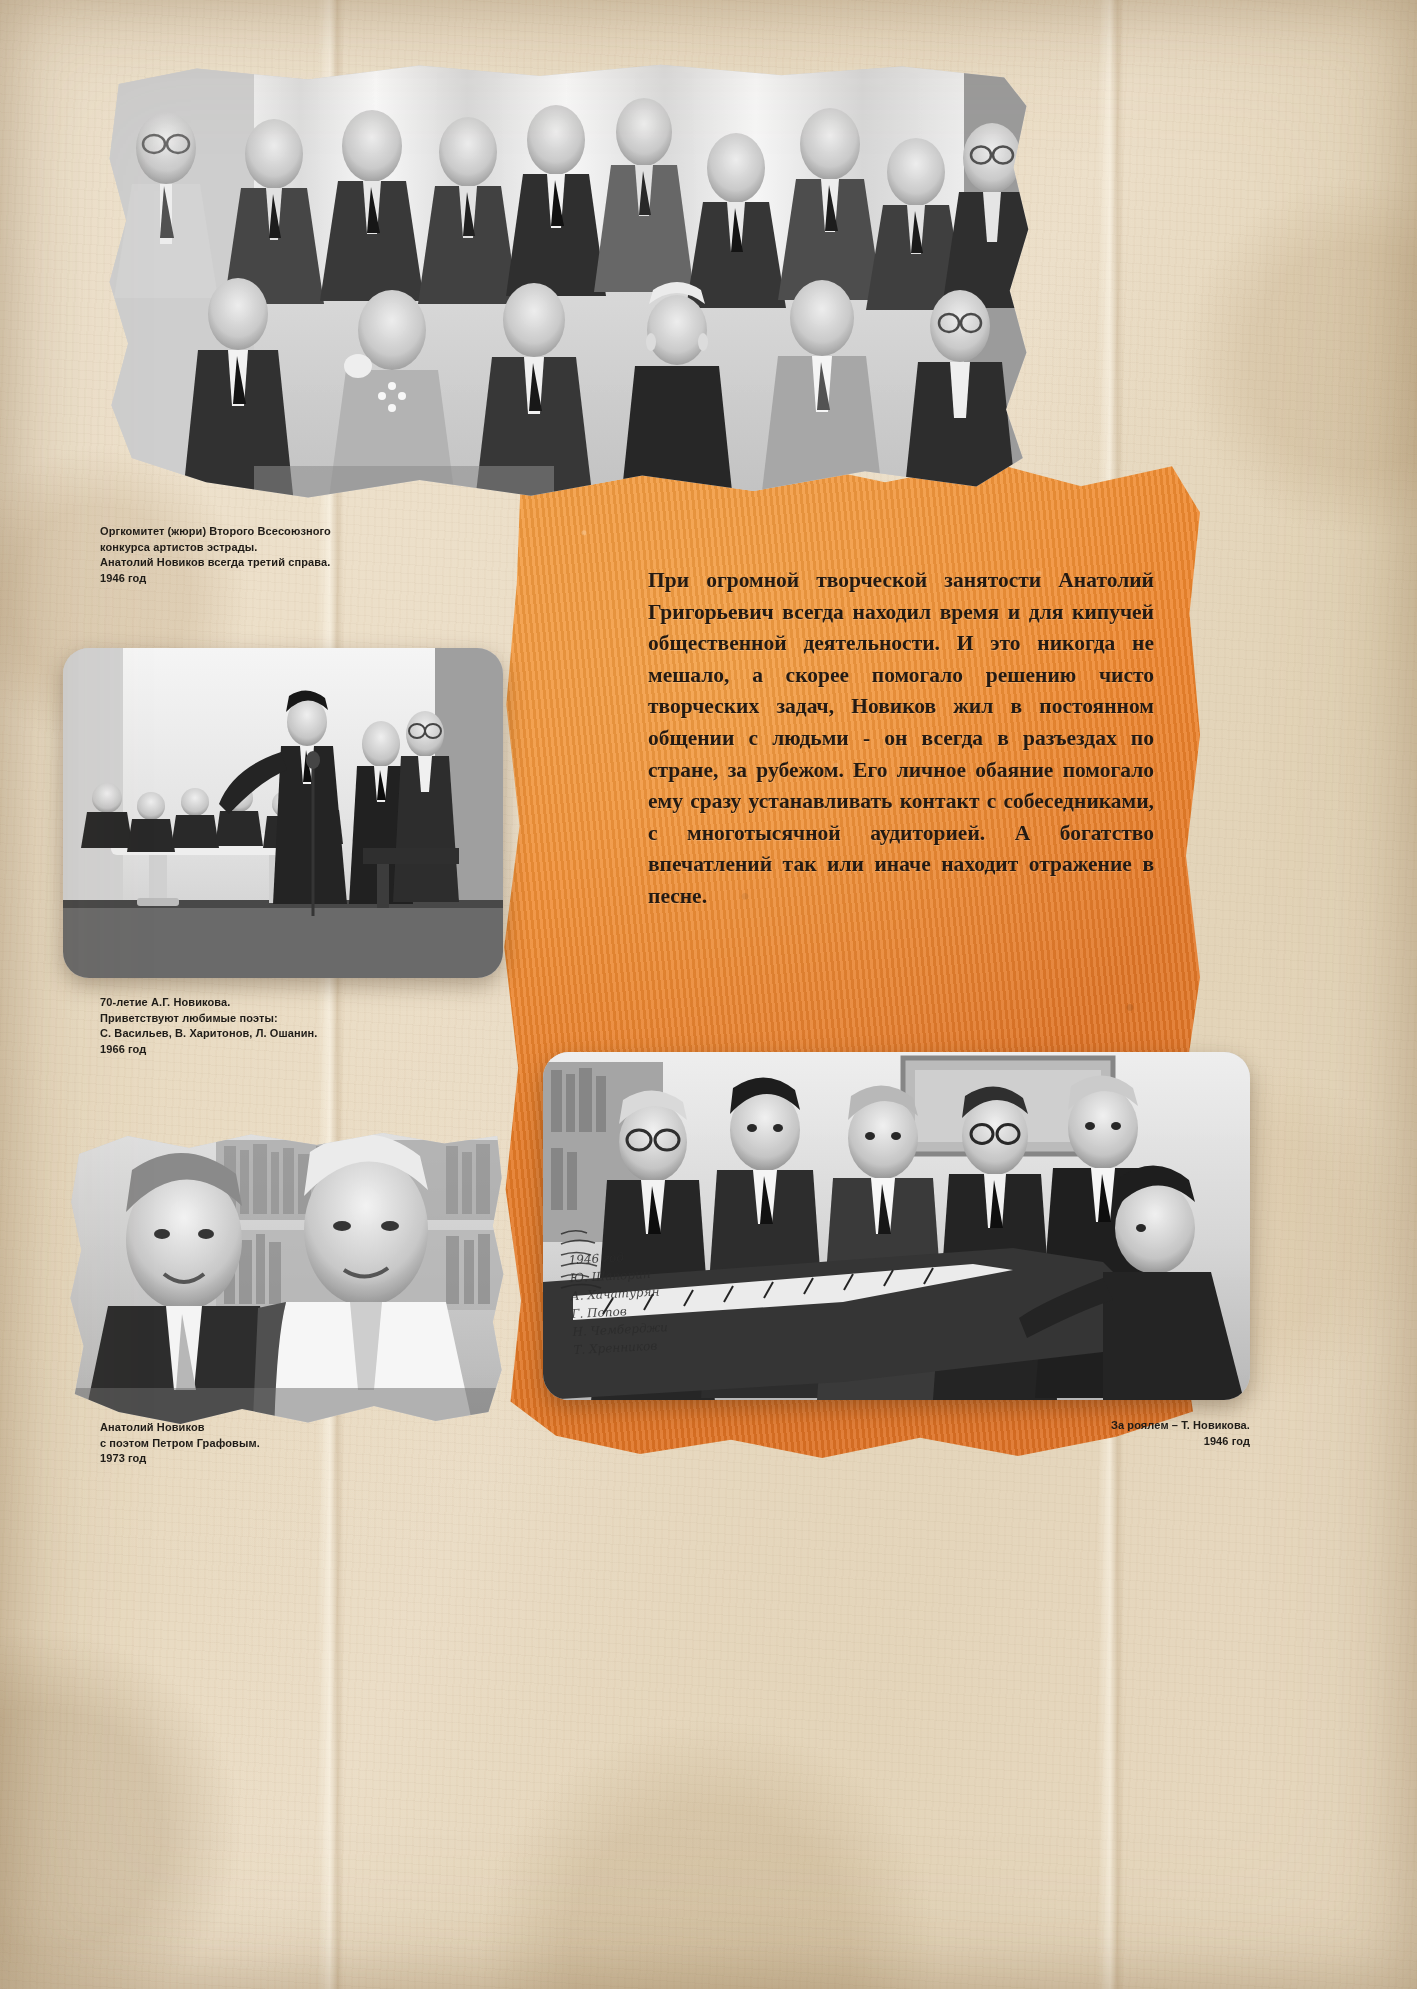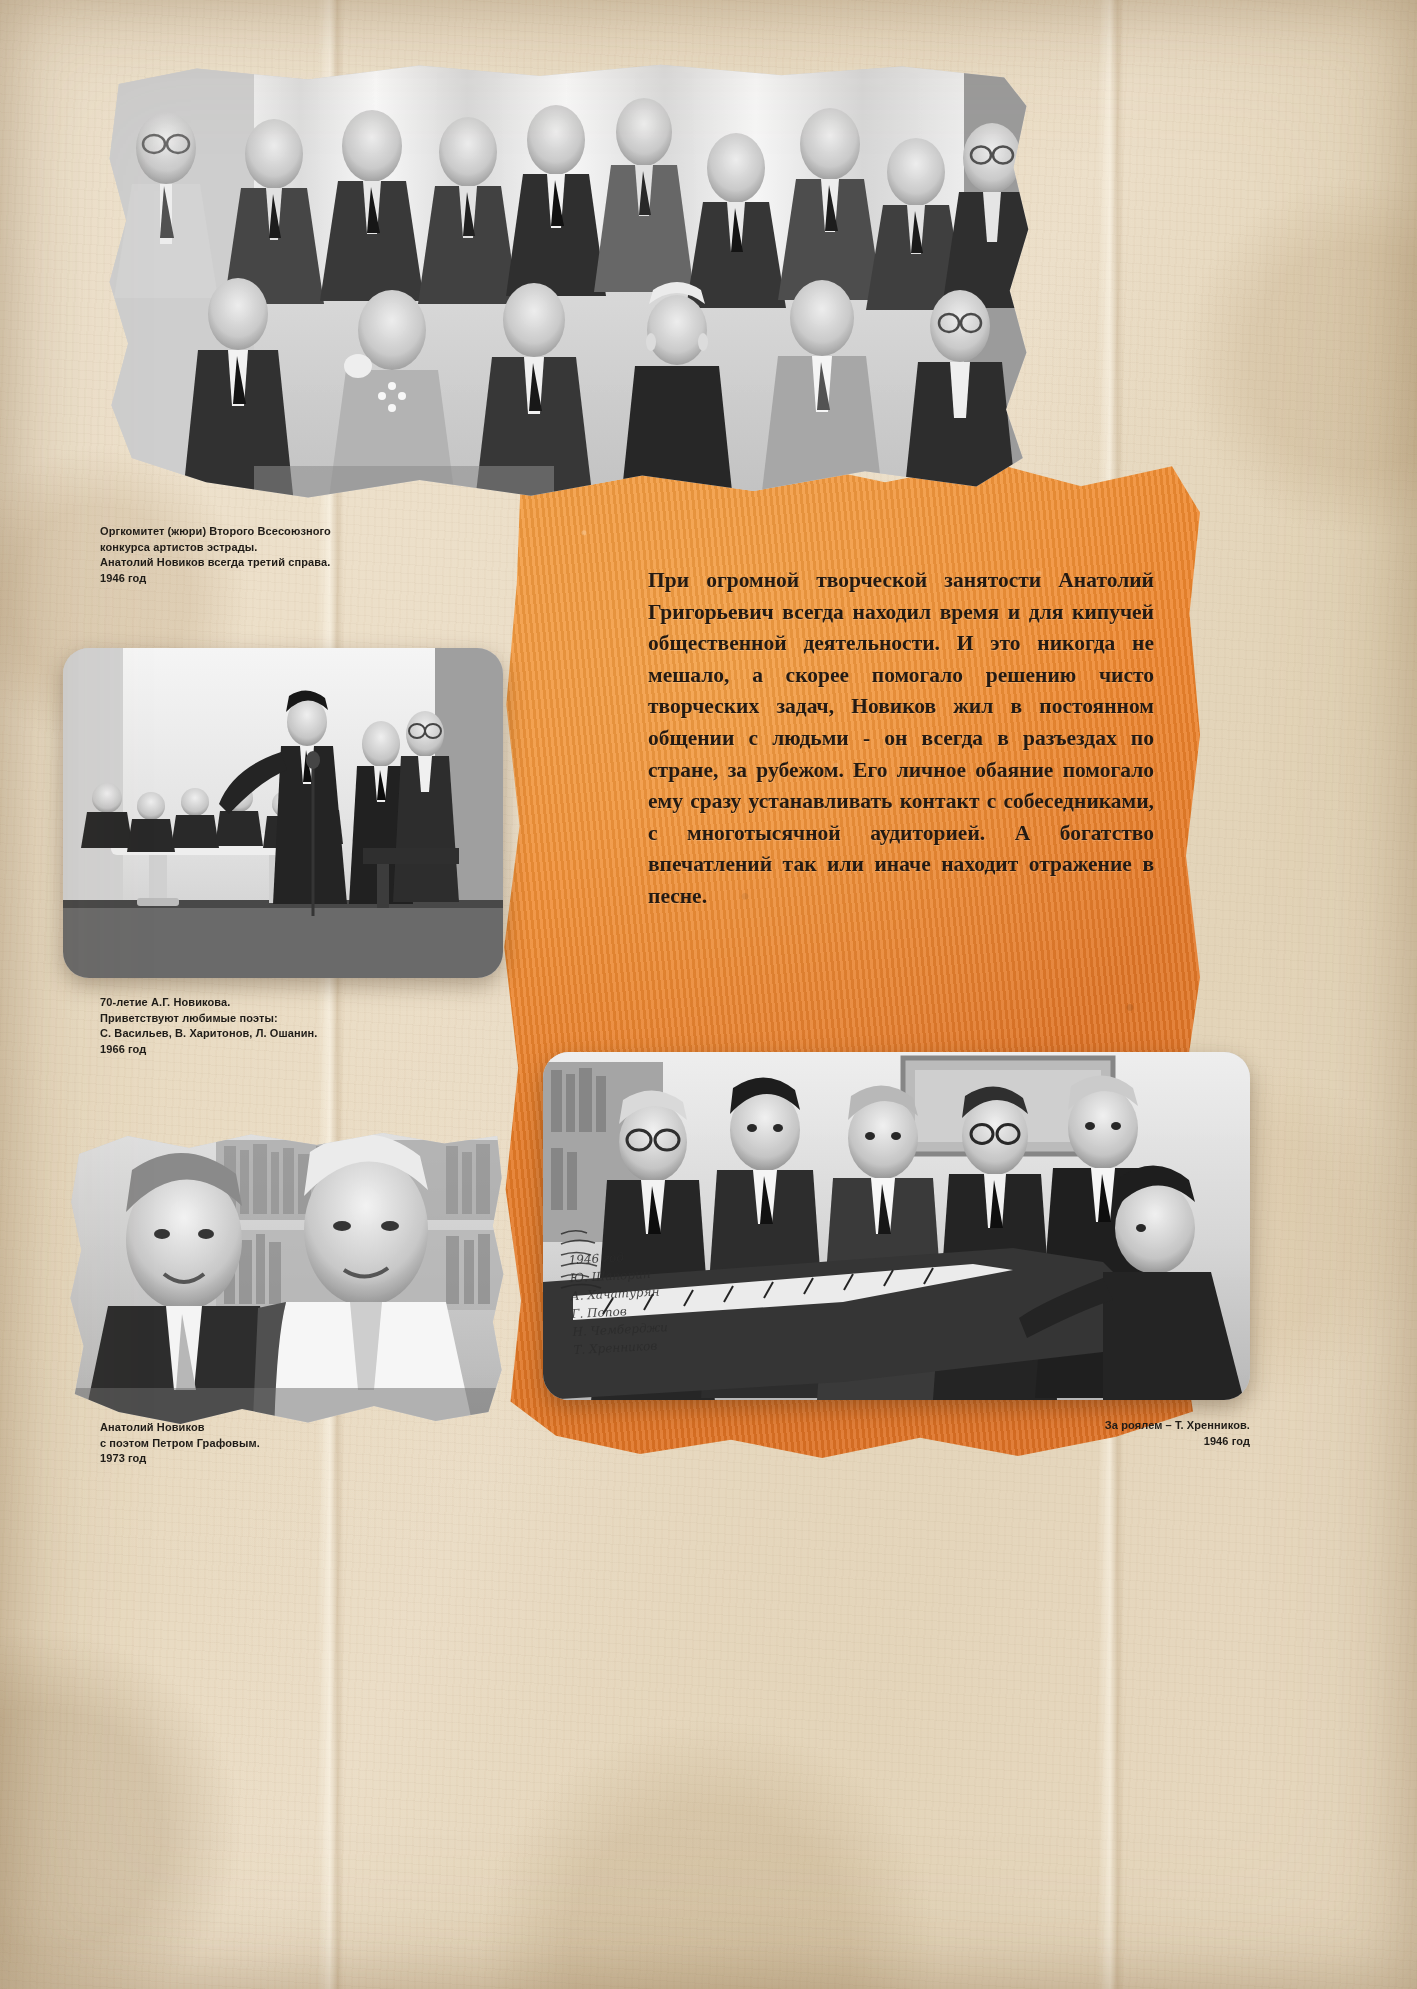--- a/index.html
+++ b/index.html
@@ -627,21 +627,21 @@
       </g>
     </svg>
     <div class="hand-note">1946 год
 Ю. Шапорин
 А. Хачатурян
 Г. Попов
 Н. Чемберджи
 Т. Хренников</div>
   </div>
   <div class="caption" id="caption-composers">
-    <div>За роялем – Т. Хренников.</div>
+    <div>За роялем – Т. Новикова.</div>
     <div>1946 год</div>
   </div>
 
   <div id="article-text">
     <p>При огромной творческой занятости Анатолий Григорьевич всегда находил время и для кипучей общественной деятельности. И это никогда не мешало, а скорее помогало решению чисто творческих задач, Новиков жил в постоянном общении с людьми - он всегда в разъездах по стране, за рубежом. Его личное обаяние помогало ему сразу устанавливать контакт с собеседниками, с многотысячной аудиторией. А богатство впечатлений так или иначе находит отражение в песне.</p>
   </div>
 
   <div class="edge-dark"></div>
 </div>
 

